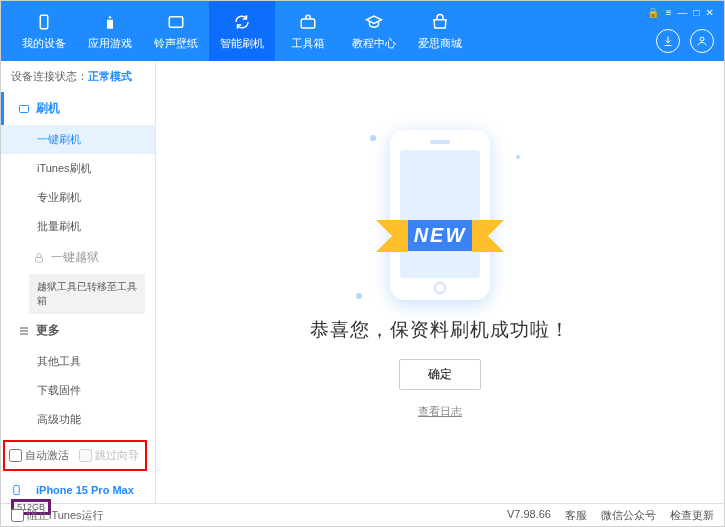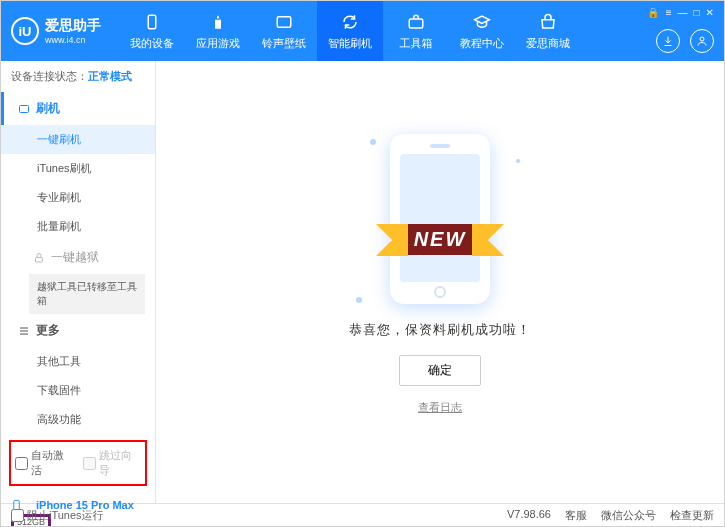--- a/index.html
+++ b/index.html
@@ -27,64 +27,57 @@
 .sidebar { width: 155px; border-right: 1px solid #e5e5e5; display: flex; flex-direction: column; font-size: 12px; color: #555; }
 .status-bar { padding: 8px 10px; font-size: 11px; color: #666; }
 .status-bar .mode { color: #1f8bff; font-weight: bold; }
 .tree-head { padding: 8px 10px 8px 14px; display: flex; align-items: center; gap: 6px; color: #1f8bff; border-left: 3px solid #1f8bff; font-weight: bold; }
 .tree-head.gray { color: #999; border-left: none; padding-left: 32px; font-weight: normal; }
 .tree-head.more { color: #555; border-left: none; padding-left: 17px; }
 .tree-item { padding: 7px 10px 7px 36px; cursor: pointer; font-size: 11px; color: #555; }
 .tree-item.active { background: #e6f3ff; color: #1f8bff; }
 .tree-item.box { background: #f2f2f2; margin-left: 28px; margin-right: 10px; padding: 6px 8px; font-size: 10px; line-height: 1.4; cursor: default; }
 
-.highlight-box { border: 2px solid #ff0000; margin: 6px 8px 6px 8px; padding: 6px 4px; display: flex; gap: 10px; align-items: flex-start; font-size: 11px; }
+.highlight-box { border: 2px solid #ff0000; margin: 6px 8px 6px 2px; padding: 6px 4px; display: flex; gap: 10px; align-items: flex-start; font-size: 11px; }
 .chk { display: flex; align-items: center; gap: 3px; color: #666; }
 .chk input { margin: 0; }
 .chk.dim { color: #bbb; }
 
 .device-info { padding: 6px 10px; font-size: 11px; }
 .device-info .name { color: #1f8bff; font-weight: bold; display: flex; align-items: center; gap: 14px; }
 .device-info .storage { display: inline-block; border: 3px solid #701a75; font-size: 9px; padding: 0 3px; margin-top: 2px; color: #555; }
 
 .main { flex: 1; display: flex; flex-direction: column; align-items: center; justify-content: center; position: relative; }
 .illustration { position: relative; width: 180px; height: 180px; display: flex; align-items: center; justify-content: center; margin-top: -20px; }
 .phone { width: 100px; height: 170px; background: #fff; border-radius: 14px; box-shadow: 0 4px 18px rgba(30,120,255,0.25); position: relative; }
 .phone::before { content: ""; position: absolute; top: 10px; left: 40px; width: 20px; height: 4px; background: #cfe3ff; border-radius: 2px; }
 .phone-screen { position: absolute; top: 20px; left: 10px; right: 10px; bottom: 22px; background: #e3f0ff; border-radius: 4px; }
 .phone-btn { position: absolute; bottom: 6px; left: 50%; transform: translateX(-50%); width: 12px; height: 12px; border: 2px solid #cfe3ff; border-radius: 50%; }
 .spark { position: absolute; width: 6px; height: 6px; background: #b9d7ff; border-radius: 50%; }
 .spark.s1 { top: 10px; left: 20px; }
 .spark.s2 { top: 30px; right: 10px; width: 4px; height: 4px; }
 .spark.s3 { bottom: 6px; left: 6px; }
 .ribbon-wrap { position: absolute; bottom: 50px; left: -10px; right: -10px; height: 40px; display: flex; align-items: center; justify-content: center; }
-.ribbon { background: #7f1d1d; color: #fff; font-weight: bold; font-size: 20px; letter-spacing: 2px; padding: 4px 18px; position: relative; font-style: italic; }
+.ribbon { background: #3b82f6; color: #fff; font-weight: bold; font-size: 20px; letter-spacing: 2px; padding: 4px 18px; position: relative; font-style: italic; }
 .ribbon::before, .ribbon::after { content: ""; position: absolute; top: 0; width: 0; height: 0; border: 16px solid #ffbf2b; }
 .ribbon::before { left: -20px; border-left-color: transparent; }
 .ribbon::after { right: -20px; border-right-color: transparent; }
 
-.success-msg { font-size: 13px; color: #333; margin-top: 12px; letter-spacing: 1px; }
+.success-msg { font-size: 19px; color: #333; margin-top: 12px; letter-spacing: 1px; }
 .ok-btn { margin-top: 16px; border: 1px solid #ccc; background: #fff; padding: 6px 28px; font-size: 12px; cursor: pointer; border-radius: 2px; }
 .log-link { margin-top: 14px; font-size: 11px; color: #888; cursor: pointer; text-decoration: underline; }
 
 .footer { height: 24px; border-top: 1px solid #e0e0e0; display: flex; align-items: center; padding: 0 10px; font-size: 11px; color: #555; justify-content: space-between; }
 .footer-right { display: flex; gap: 14px; }
 .footer-right span { cursor: pointer; }
 </style>
 </head>
 <body>
 
 <div class="header">
-  <div class="logo-area">
-    <div class="logo-badge">iU</div>
-    <div class="logo-text">
-      <div class="name">爱思助手</div>
-      <div class="url">www.i4.cn</div>
-    </div>
-  </div>
   <div class="nav">
     <div class="nav-item">
       <span class="nav-icon">
           <svg width="18" height="18" viewBox="0 0 24 24" fill="none" stroke="#fff" stroke-width="2">
             <rect x="7" y="3" width="10" height="18" rx="2"></rect>
           </svg>
         </span>
       <span>我的设备</span>
     </div>
     <div class="nav-item">

